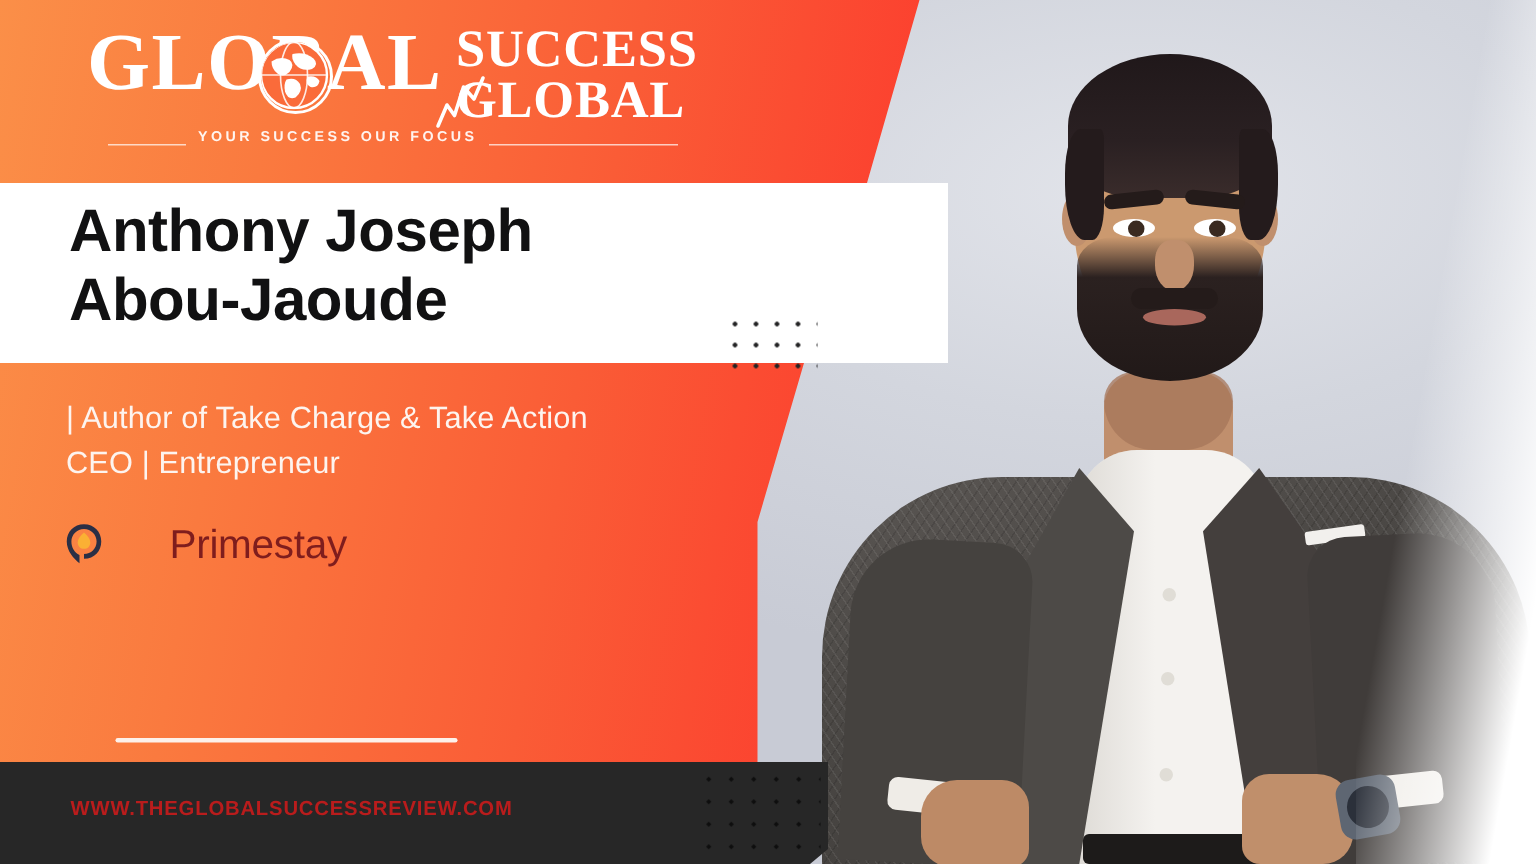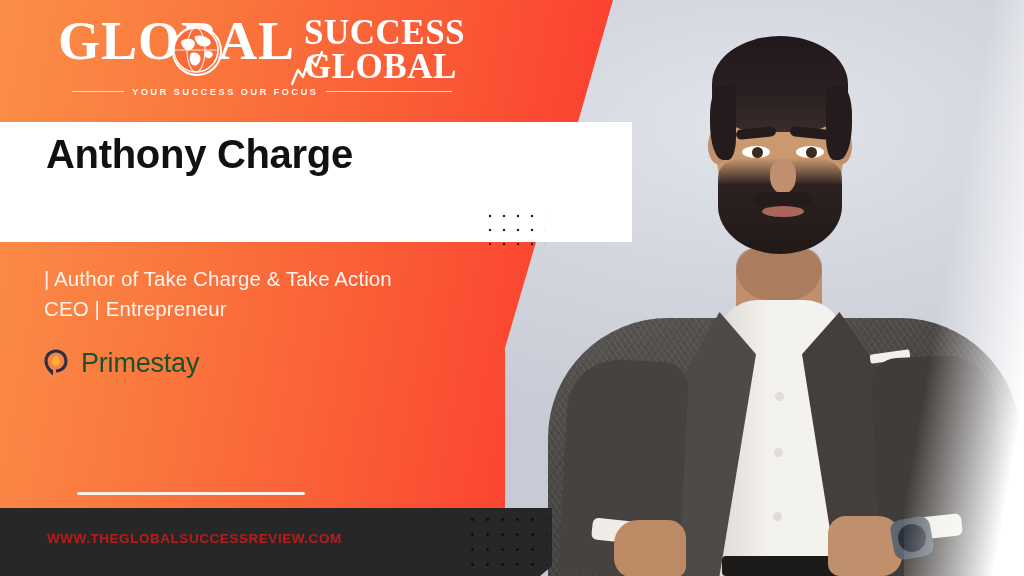--- a/index.html
+++ b/index.html
@@ -80,33 +80,33 @@
   .logo{position:absolute;left:58px;top:14px;width:420px;height:86px;}
   .logo-main{position:absolute;left:0;top:0;display:flex;align-items:baseline;}
   .logo-global{font-family:"Liberation Serif",serif;font-weight:700;font-size:54px;color:#fff;letter-spacing:1px;line-height:1;}
   .globe{position:absolute;left:114px;top:12px;width:46px;height:46px;border-radius:50%;
     border:2.5px solid #ffffff;overflow:hidden;background:transparent;}
   .globe svg{position:absolute;left:-1px;top:-1px;}
   .logo-right{position:absolute;left:246px;top:2px;text-align:left;}
   .logo-success{font-family:"Liberation Serif",serif;font-weight:700;font-size:35px;color:#fff;line-height:.96;letter-spacing:.5px;}
   .logo-review{font-family:"Liberation Serif",serif;font-weight:700;font-size:35px;color:#fff;line-height:.96;letter-spacing:.5px;}
   .squiggle{position:absolute;left:232px;top:36px;width:34px;height:40px;}
-  .tagline-row{position:absolute;left:14px;top:72px;width:380px;display:flex;align-items:center;gap:8px;}
+  .tagline-row{position:absolute;left:14px;top:72px;width:380px;display:flex;align-items:flex-end;gap:8px;}
   .tag-rule{flex:0 0 52px;height:1px;background:rgba(255,255,255,.7);}
   .tag-rule.long{flex:1;}
   .tagline{font-size:9.5px;letter-spacing:2.3px;color:rgba(255,255,255,.92);font-weight:600;white-space:nowrap;}
 
   .person-name{position:absolute;left:46px;top:132px;width:560px;color:#111112;
     font-size:40px;font-weight:700;line-height:1.14;letter-spacing:-.3px;}
 
   .role{position:absolute;left:44px;top:264px;width:500px;color:#fdf4ef;
     font-size:20.5px;font-weight:400;line-height:1.48;letter-spacing:.1px;}
 
   .brand{position:absolute;left:42px;top:347px;display:flex;align-items:center;gap:11px;}
-  .brand-name{font-size:27px;font-weight:500;color:#14532d;letter-spacing:-.2px;}
+  .brand-name{font-size:27px;font-weight:500;color:#7f1d1d;letter-spacing:-.2px;margin-left:32px;}
 
   .dots-grid{position:absolute;left:481px;top:207px;width:64px;height:48px;
     background-image:radial-gradient(#232324 1.4px, transparent 1.6px);
     background-size:14px 14px;background-position:2px 2px;}
 
   .hr-white{position:absolute;left:77px;top:492px;width:228px;height:3px;background:#fdf1ea;border-radius:2px;}
 
   
   .footer{position:absolute;left:0;top:508px;width:552px;height:68px;background:#272727;
     clip-path:polygon(0 0, 552px 0, 552px 58px, 540px 68px, 0 68px);}
@@ -192,21 +192,22 @@
       <div class="logo-review">GLOBAL</div>
     </div>
     <div class="tagline-row">
       <span class="tag-rule"></span>
       <span class="tagline">YOUR SUCCESS OUR FOCUS</span>
       <span class="tag-rule long"></span>
     </div>
   </div>
 
   <div class="person-name">
-    <div>Anthony Charge</div>
+    <div>Anthony Joseph</div>
+    <div>Abou-Jaoude</div>
   </div>
 
   <div class="dots-grid"></div>
 
   <div class="role">
     <div>| Author of Take Charge &amp; Take Action</div>
     <div>CEO | Entrepreneur</div>
   </div>
 
   <div class="brand">

